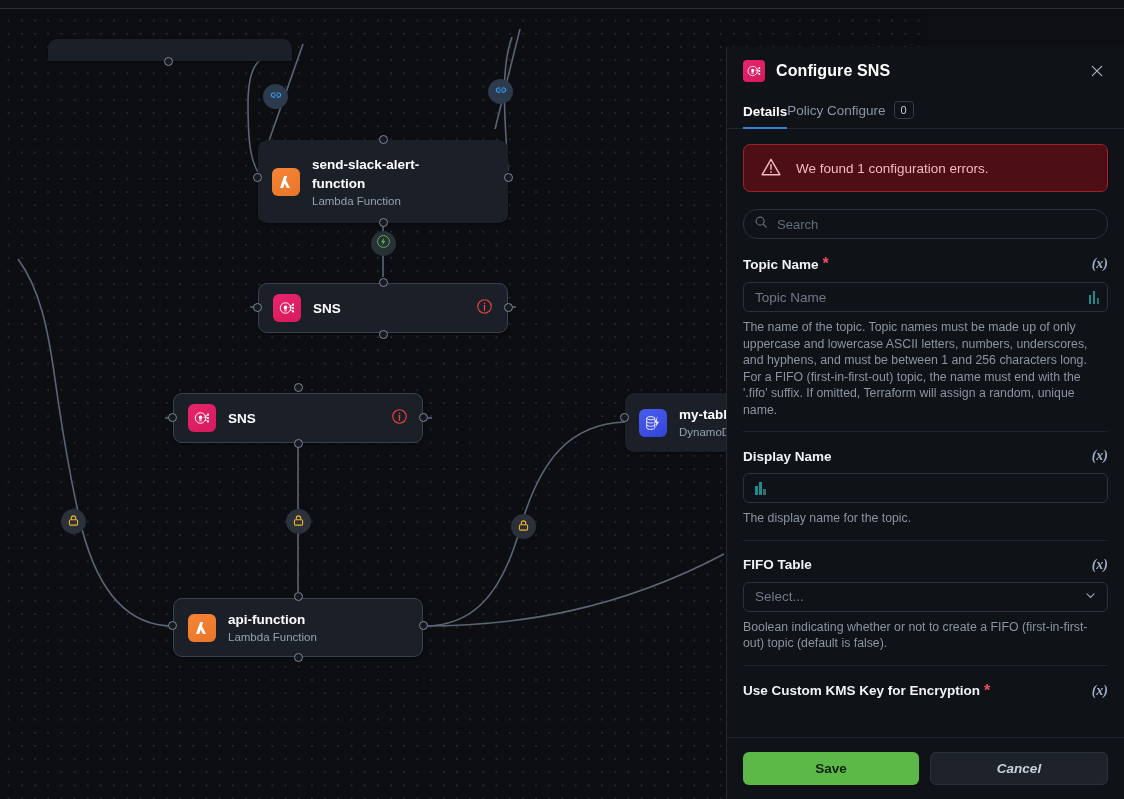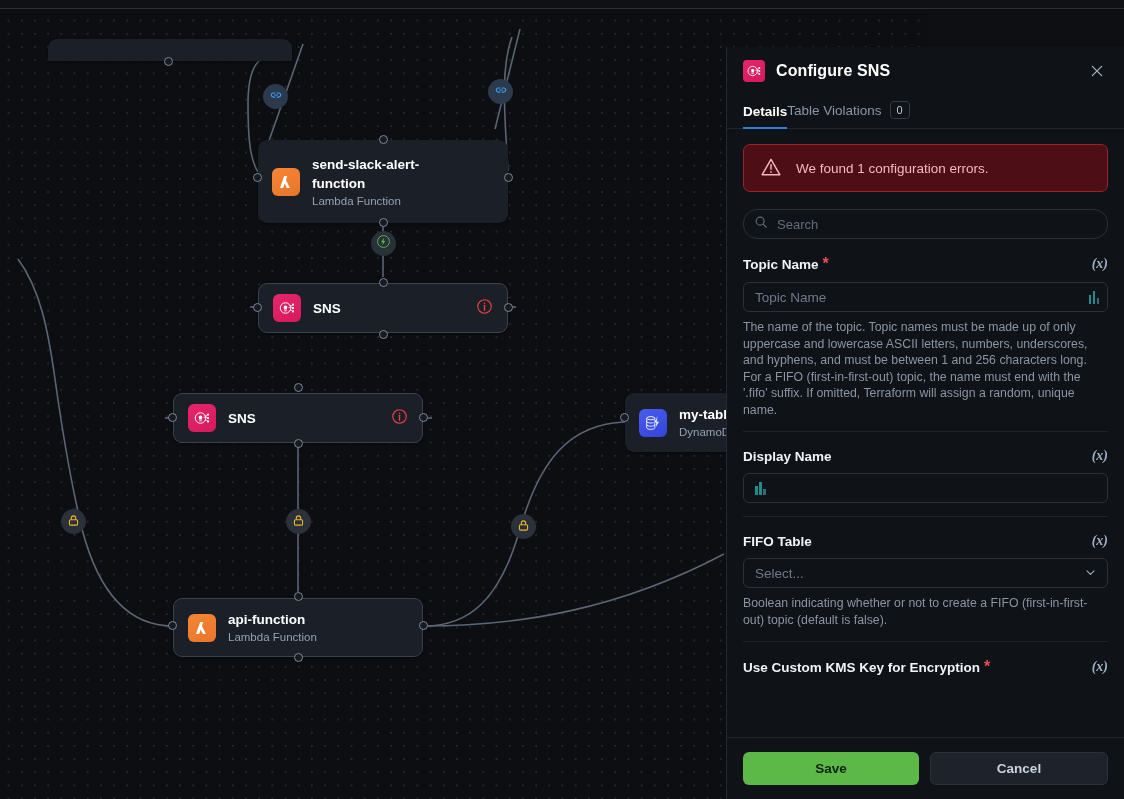--- a/index.html
+++ b/index.html
@@ -158,21 +158,21 @@
   .panel-foot {
     flex: 0 0 62px; display: flex; align-items: center; gap: 11px;
     padding: 0 16px; border-top: 1px solid #21262e; background: #0f1216;
   }
   .btn {
     flex: 1; height: 33px; border-radius: 6px; border: none;
     font-size: 13.5px; font-weight: bold; cursor: pointer;
     font-family: inherit;
   }
   .btn-save { background: #5cb947; color: #11210c; }
-  .btn-cancel { background: #1d222b; color: #c9d2de; border: 1px solid #2b313a; }
+  .btn-cancel { background: #1d222b; color: #c9d2de; border: 1px solid #2b313a; font-style: italic; }
 </style>
 </head>
 <body>
 
 <div id="app">
 
   <div class="topbar"></div>
 
   <div class="canvas">
 
@@ -390,21 +390,21 @@
             <path d="M5 5 L19 19 M19 5 L5 19"></path>
           </svg>
       </div>
     </div>
 
     <div class="tabs">
       <div class="tab active">
         <span>Details</span>
       </div>
       <div class="tab">
-        <span>Table Violations</span>
+        <span>Policy Configure</span>
         <span class="tab-count">0</span>
       </div>
     </div>
 
     <div class="panel-body">
 
       <div class="alert">
         <span>
           <svg width="22" height="22" viewBox="0 0 24 24" fill="none" stroke="#f2b8bd" stroke-width="1.6" stroke-linejoin="round">
               <path d="M12 3.6 L21.6 20.4 H2.4 Z"></path>
@@ -447,20 +447,21 @@
           <span class="field-label">Display Name</span>
           <span class="varx">(x)</span>
         </div>
         <div class="control">
           <span class="mini-bars">
             <i style="height:9px"></i>
               <i style="height:13px"></i>
               <i style="height:6px;background:#2b6f72"></i>
           </span>
         </div>
+        <div class="help">The display name for the topic.</div>
       </div>
 
       <div class="field">
         <div class="field-head">
           <span class="field-label">FIFO Table</span>
           <span class="varx">(x)</span>
         </div>
         <div class="control">
           <span class="sel-txt">Select...</span>
           <span class="chev">

